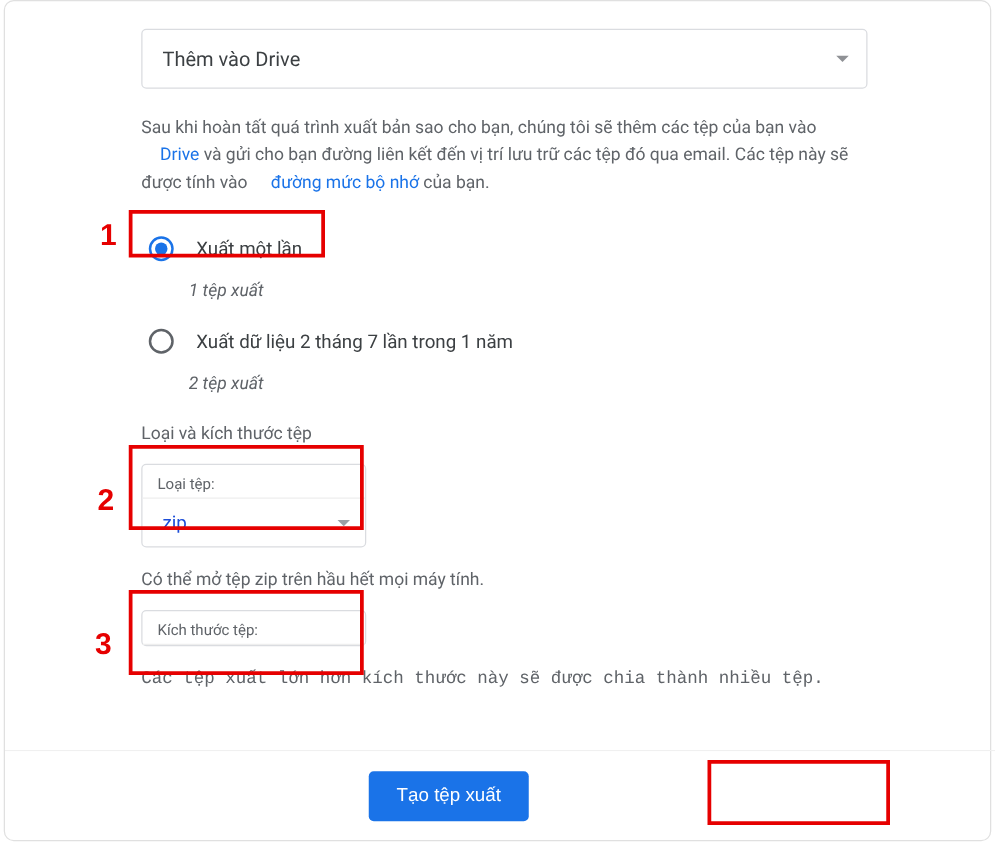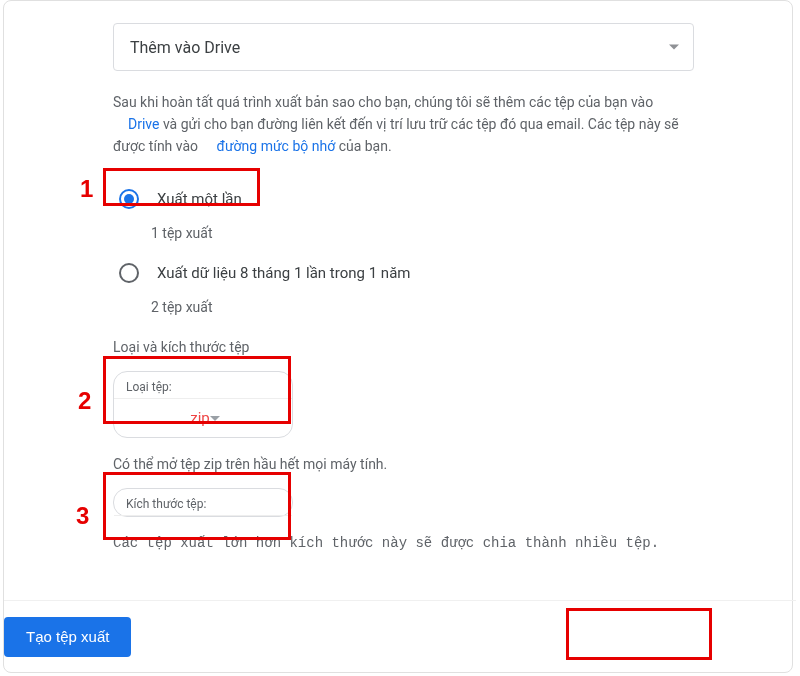--- a/index.html
+++ b/index.html
@@ -91,40 +91,41 @@
     .radio-label {
       font-size: 15px;
       color: #3c4043;
     }
     .radio-sublabel {
       font-size: 14px;
       color: #5f6368;
       margin-left: 38px;
       margin-top: 12px;
       margin-bottom: 18px;
+      font-style: italic;
     }
     .select-box {
       border: 1px solid #dadce0;
-      border-radius: 14px;
+      border-radius: 4px;
       width: 180px;
       background: #fff;
     }
     .select-label {
       font-size: 12px;
       color: #5f6368;
       padding: 8px 12px 4px 12px;
       border-bottom: 1px solid #eee;
     }
     .select-value {
       padding: 10px 12px 10px 12px;
       display: flex;
       align-items: center;
-      justify-content: center;
+      justify-content: space-between;
       font-size: 15px;
-      color: #ef4444;
+      color: #1d4ed8;
       cursor: pointer;
       position: relative;
     }
     .select-caret {
       width: 0; height: 0;
       border-left: 5px solid transparent;
       border-right: 5px solid transparent;
       border-top: 5px solid #9aa0a6;
     }
     .helper-text {
@@ -135,21 +136,21 @@
     }
     .footer {
       position: absolute;
       bottom: 0;
       left: 0;
       width: 792px;
       height: 72px;
       border-top: 1px solid #f0f0f0;
       display: flex;
       align-items: center;
-      justify-content: flex-start;
+      justify-content: center;
       padding-right: 82px;
       border-radius: 0 0 8px 8px;
     }
     .btn-primary {
       background: #1a73e8;
       color: #fff;
       border: none;
       border-radius: 4px;
       height: 40px;
       padding: 0 22px;
@@ -197,21 +198,21 @@
 
   <div class="radio-block">
     <div class="radio-row" style="padding:2px 6px;">
       <span class="radio selected"></span>
       <span class="radio-label">Xuất một lần</span>
     </div>
     <div class="radio-sublabel">1 tệp xuất</div>
 
     <div class="radio-row" style="padding:2px 6px;">
       <span class="radio unselected"></span>
-      <span class="radio-label">Xuất dữ liệu 8 tháng 1 lần trong 1 năm</span>
+      <span class="radio-label">Xuất dữ liệu 2 tháng 7 lần trong 1 năm</span>
     </div>
     <div class="radio-sublabel">2 tệp xuất</div>
   </div>
 
   <div class="section-label">Loại và kích thước tệp</div>
 
   <div class="select-box">
     <div class="select-label">Loại tệp:</div>
     <div class="select-value">
       <span>.zip</span>

